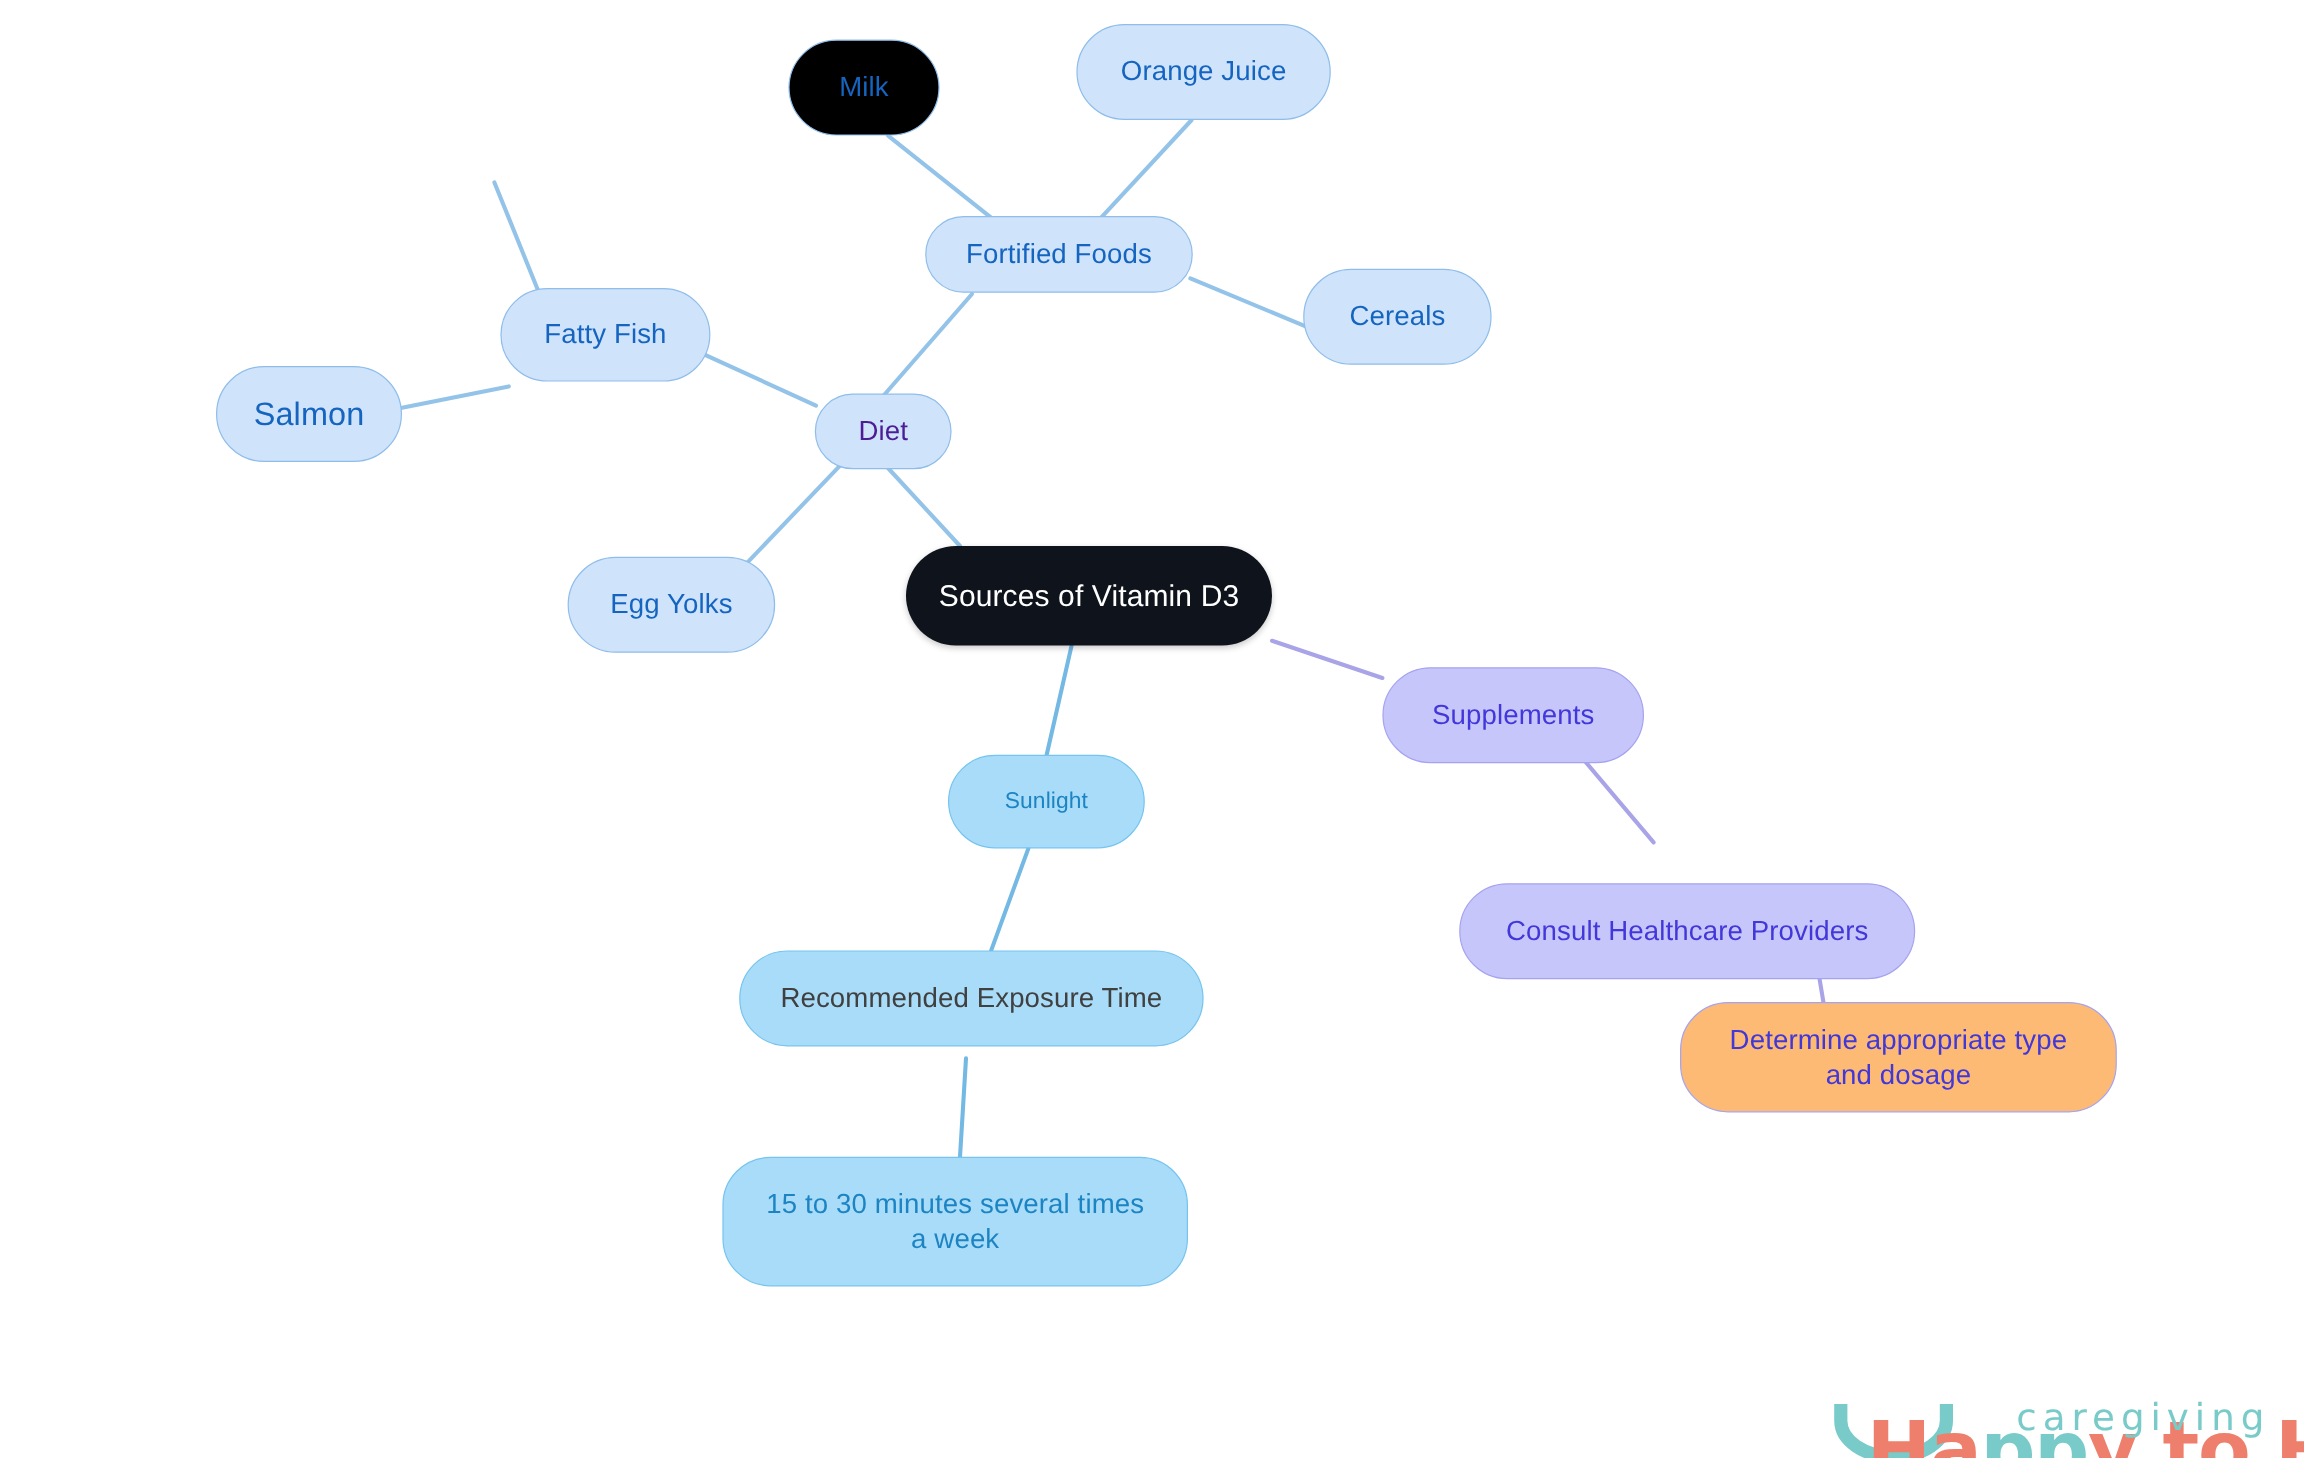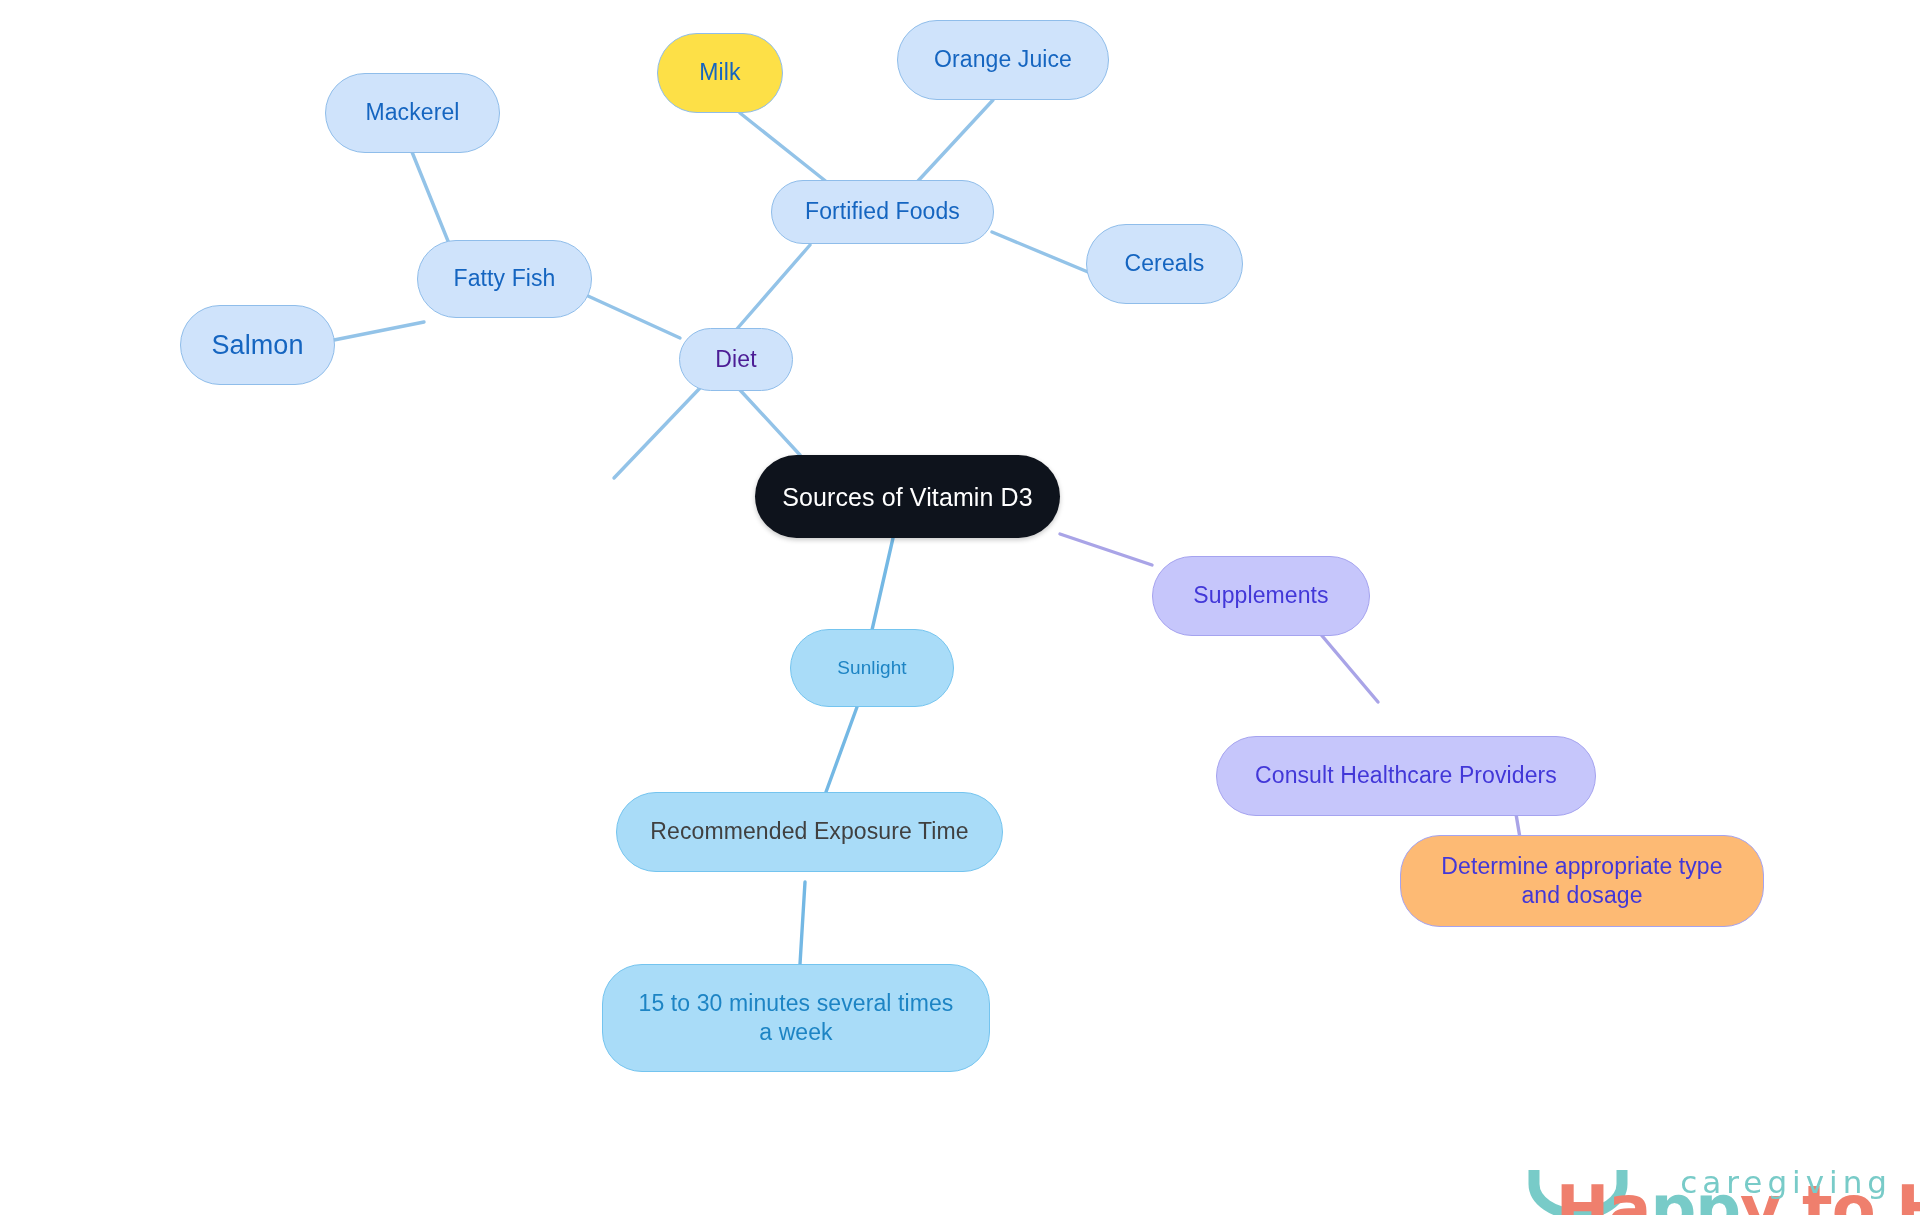--- a/index.html
+++ b/index.html
@@ -112,30 +112,30 @@
   </svg>
 
   <div class="node root" style="left:755px; top:455px; width:305px; height:83px; background:#0e131c; color:#ffffff; font-size:25px;">Sources of Vitamin D3</div>
 
   <div class="node" style="left:679px; top:328px; width:114px; height:63px; background:#cfe3fb; border-color:#8fbdea; color:#4c1d95; font-size:23px;">Diet</div>
 
   <div class="node" style="left:417px; top:240px; width:175px; height:78px; background:#cfe3fb; border-color:#8fbdea; color:#1565c0; font-size:23px;">Fatty Fish</div>
 
   <div class="node" style="left:180px; top:305px; width:155px; height:80px; background:#cfe3fb; border-color:#8fbdea; color:#1565c0; font-size:27px;">Salmon</div>
 
-  <div class="node" style="left:325px; top:73px; width:175px; height:80px; background:#cfe3fb; border-color:#8fbdea; color:#1565c0; font-size:23px;">Mackerel</div>
 
   <div class="node" style="left:771px; top:180px; width:223px; height:64px; background:#cfe3fb; border-color:#8fbdea; color:#1565c0; font-size:23px;">Fortified Foods</div>
 
-  <div class="node" style="left:657px; top:33px; width:126px; height:80px; background:#fde047; border-color:#8fbdea; color:#1565c0; font-size:23px;">Milk</div>
+  <div class="node" style="left:657px; top:33px; width:126px; height:80px; background:#000000; border-color:#8fbdea; color:#1565c0; font-size:23px;">Milk</div>
 
   <div class="node" style="left:897px; top:20px; width:212px; height:80px; background:#cfe3fb; border-color:#8fbdea; color:#1565c0; font-size:23px;">Orange Juice</div>
 
   <div class="node" style="left:1086px; top:224px; width:157px; height:80px; background:#cfe3fb; border-color:#8fbdea; color:#1565c0; font-size:23px;">Cereals</div>
 
+  <div class="node" style="left:473px; top:464px; width:173px; height:80px; background:#cfe3fb; border-color:#8fbdea; color:#1565c0; font-size:23px;">Egg Yolks</div>
 
   <div class="node" style="left:790px; top:629px; width:164px; height:78px; background:#a9dcf8; border-color:#74c4ef; color:#1d84c4; font-size:19px;">Sunlight</div>
 
   <div class="node" style="left:616px; top:792px; width:387px; height:80px; background:#a9dcf8; border-color:#74c4ef; color:#404040; font-size:23px;">Recommended Exposure Time</div>
 
   <div class="node" style="left:602px; top:964px; width:388px; height:108px; background:#a9dcf8; border-color:#74c4ef; color:#1d84c4; font-size:23px;">15 to 30 minutes several times
 a week</div>
 
   <div class="node" style="left:1152px; top:556px; width:218px; height:80px; background:#c6c6fb; border-color:#a5a3ef; color:#4237d8; font-size:23px;">Supplements</div>
 

